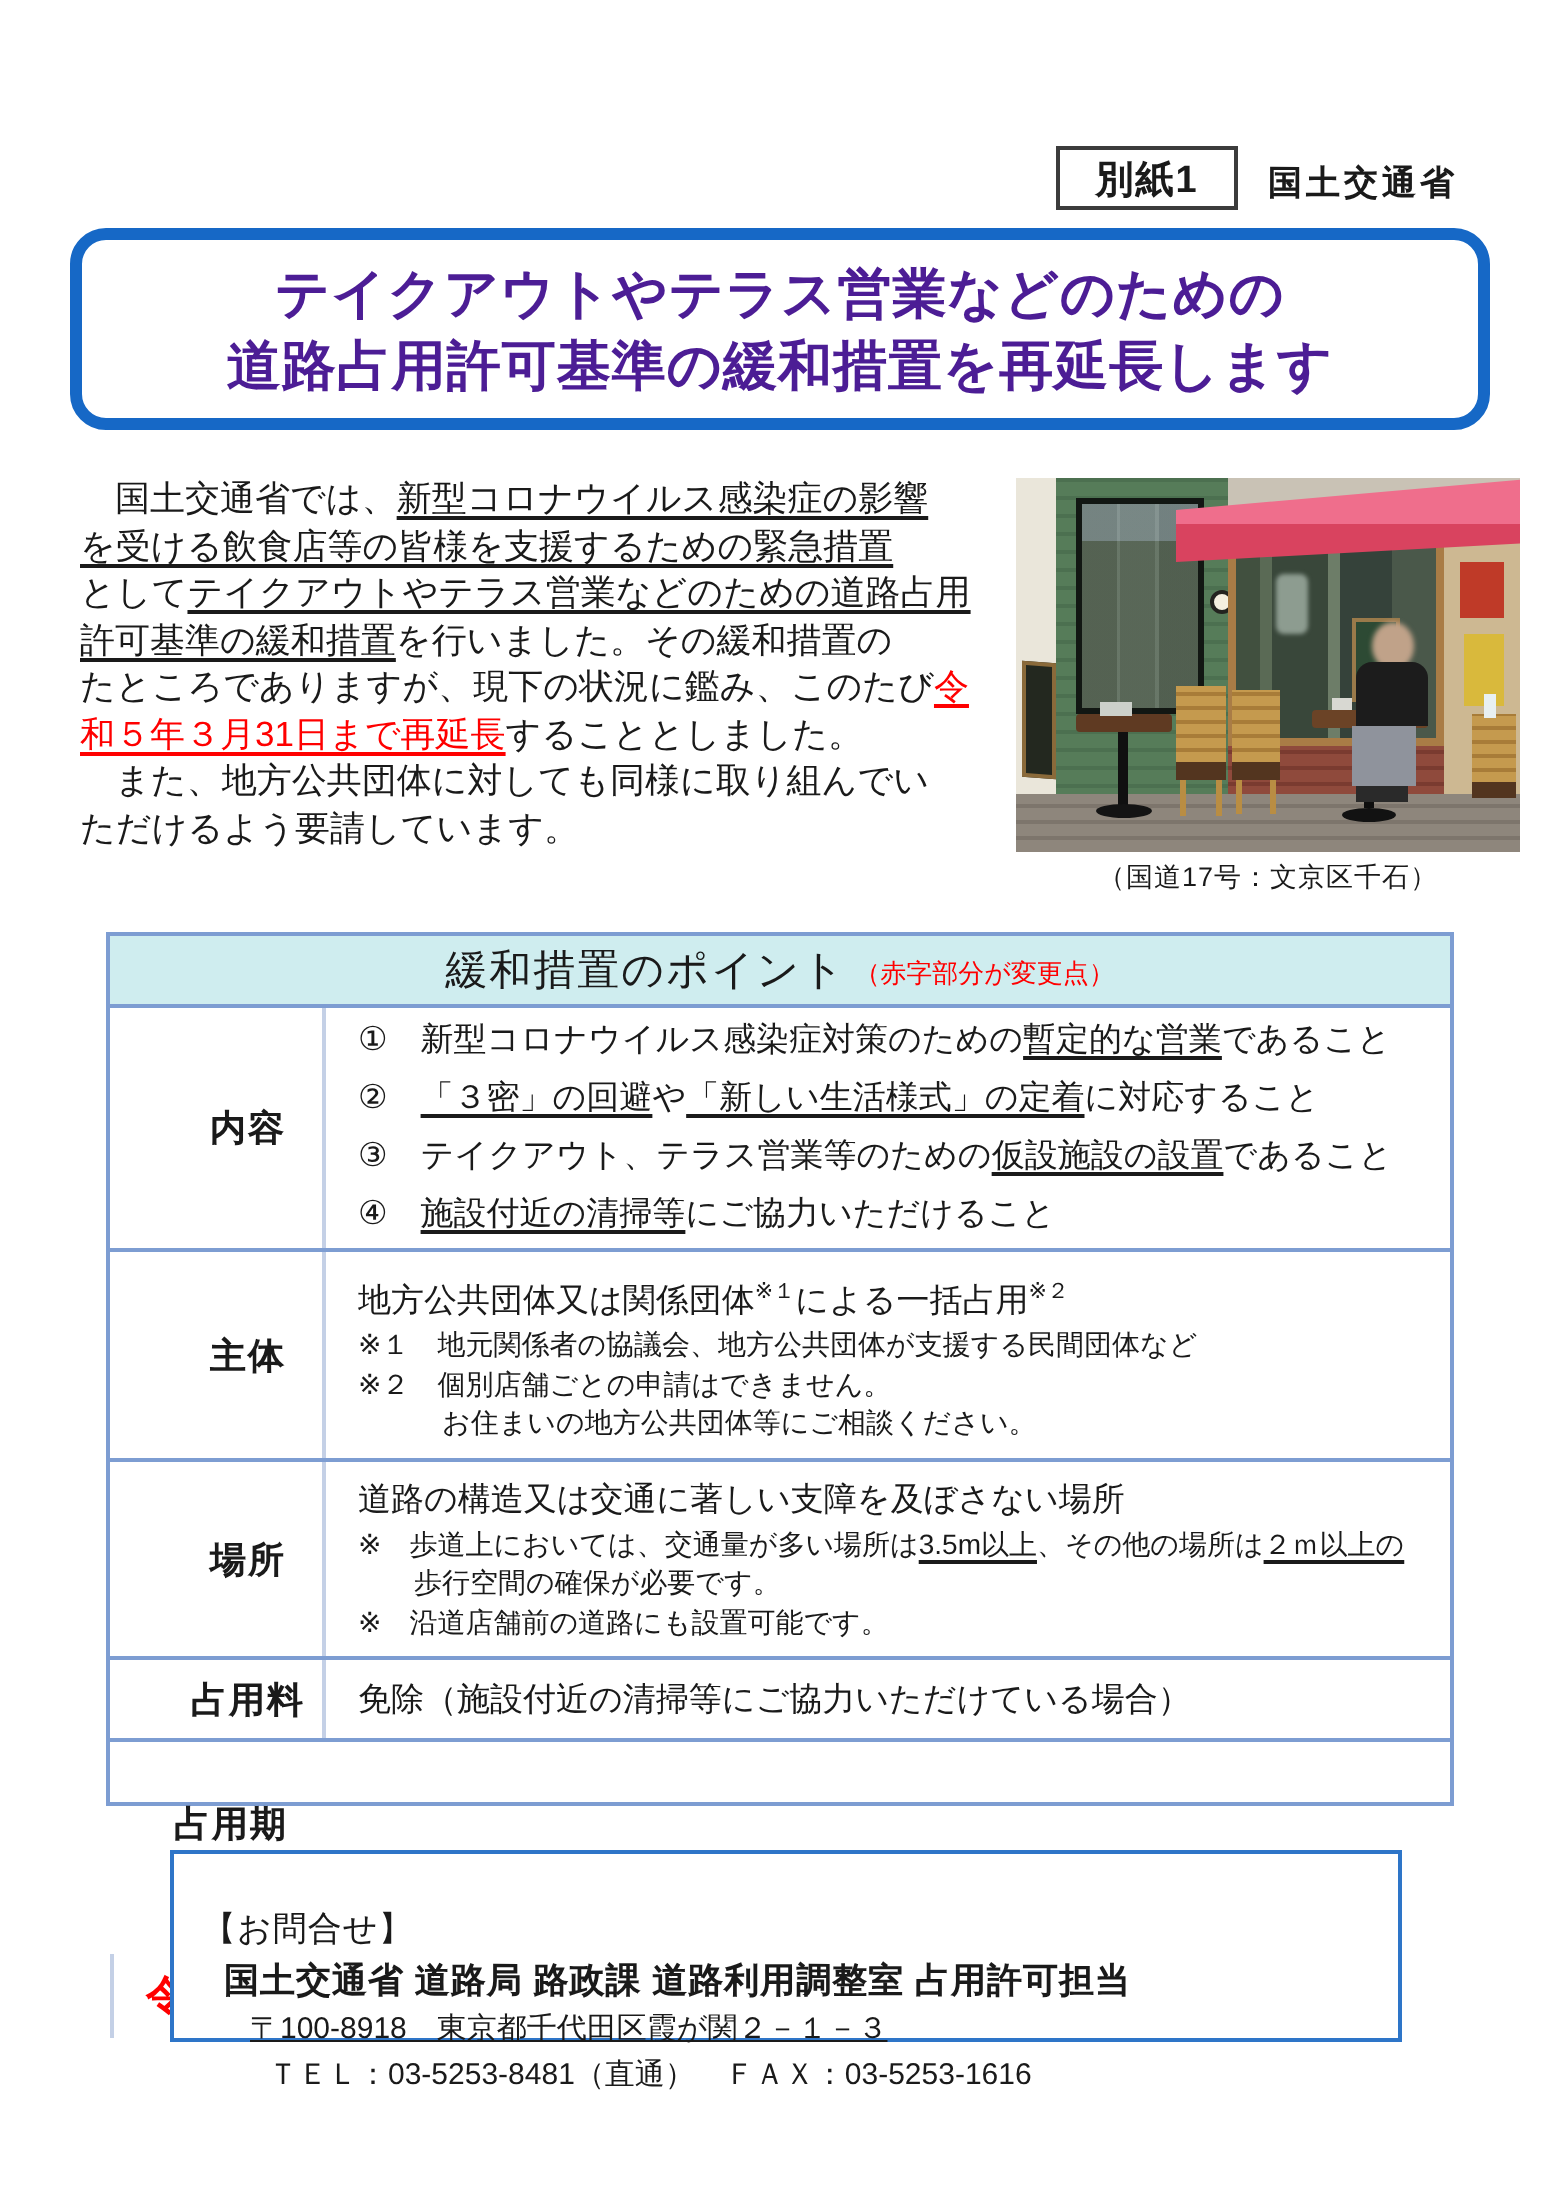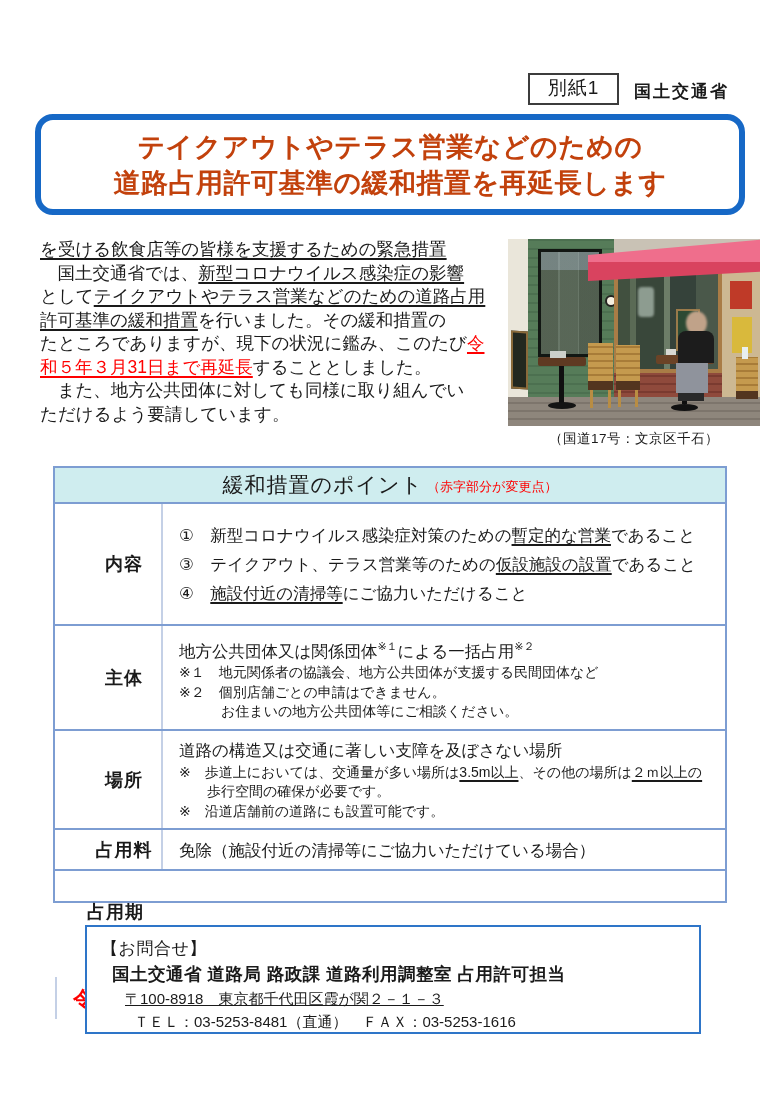--- a/index.html
+++ b/index.html
@@ -11,34 +11,34 @@
     font-family:"Liberation Sans","DejaVu Sans",sans-serif;
     color:#1a1a1a;
     overflow:hidden;
   }
   .abs { position:absolute; }
 
   
   .tag-box {
     left:528px; top:73px; width:91px; height:32px;
     border:2px solid #3c3c3c;
-    display:flex; align-items:flex-start; justify-content:center;
-    font-size:19px; font-weight:normal; letter-spacing:1px;
+    display:flex; align-items:flex-end; justify-content:center;
+    font-size:19px; font-weight:bold; letter-spacing:1px;
   }
   .ministry { left:634px; top:80px; font-size:17px; font-weight:bold; letter-spacing:2px; }
 
   
   .title-box {
     left:35px; top:114px; width:710px; height:101px;
     border:6px solid #1668c6; border-radius:18px;
     background:#ffffff;
     display:flex; flex-direction:column; align-items:center; justify-content:center;
   }
   .title-line {
-    color:#c2410c; font-weight:bold; font-size:27px; line-height:36px;
+    color:#4c1d95; font-weight:bold; font-size:27px; line-height:36px;
     letter-spacing:0.5px; white-space:nowrap;
   }
 
   
   .intro { left:40px; top:238px; width:452px; }
   .intro-line { font-size:17.5px; line-height:23.5px; white-space:nowrap; height:23.5px; }
 
   
   .seg-p  { }
   .seg-u  { text-decoration:underline; text-underline-offset:3px; text-decoration-thickness:1.5px; }
@@ -121,42 +121,42 @@
   .row-senyoryo { height:41px;  }
   .row-kikan    { height:30px;flex-direction:column;  }
   .li-main { font-size:16.5px; line-height:29px; white-space:nowrap; }
   .li-lead { font-size:16.5px; line-height:25px; white-space:nowrap; }
   .li-note { font-size:14px; line-height:19.5px; white-space:nowrap; }
   .li-single { font-size:16.5px; line-height:24px; white-space:nowrap; }
   .li-kikan { font-size:17px; line-height:24px; white-space:nowrap; display:flex; align-items:center; gap:2px; }
   .li-kikan .seg-p { padding-top:2px; }
 
   
-  .contact { left:85px; top:925px; width:616px; height:109px; border:2px solid #2e75c8; padding:9px 14px; background:#fff; }
+  .contact { left:85px; top:925px; width:616px; height:96px; border:2px solid #2e75c8; padding:25px 14px; background:#fff; }
   .ct-head  { font-size:17px; line-height:25px; letter-spacing:0.5px; }
   .ct-line1 { font-size:17.5px; line-height:26px; padding-left:11px; letter-spacing:0.5px;font-weight:bold; }
   .ct-line2 { font-size:15px; line-height:23px; padding-left:24px;text-decoration:underline; }
   .ct-line3 { font-size:15px; line-height:23px; padding-left:33px; }
 </style>
 </head>
 <body>
 
 <div class="abs tag-box">
   <span>別紙1</span>
 </div>
 <div class="abs ministry">国土交通省</div>
 
 <div class="abs title-box">
   <div class="title-line">テイクアウトやテラス営業などのための</div>
   <div class="title-line">道路占用許可基準の緩和措置を再延長します</div>
 </div>
 
 <div class="abs intro">
+  <div class="intro-line"><span class="seg-p">　国土交通省では、</span><span class="seg-u">新型コロナウイルス感染症の影響</span></div>
   <div class="intro-line"><span class="seg-u">を受ける飲食店等の皆様を支援するための緊急措置</span></div>
-  <div class="intro-line"><span class="seg-p">　国土交通省では、</span><span class="seg-u">新型コロナウイルス感染症の影響</span></div>
   <div class="intro-line"><span class="seg-p">として</span><span class="seg-u">テイクアウトやテラス営業などのための道路占用</span></div>
   <div class="intro-line"><span class="seg-u">許可基準の緩和措置</span><span class="seg-p">を行いました。その緩和措置の</span></div>
   <div class="intro-line"><span class="seg-p">たところでありますが、現下の状況に鑑み、このたび</span><span class="seg-ru">令</span></div>
   <div class="intro-line"><span class="seg-ru">和５年３月31日まで再延長</span><span class="seg-p">することとしました。</span></div>
   <div class="intro-line"><span class="seg-p">　また、地方公共団体に対しても同様に取り組んでい</span></div>
   <div class="intro-line"><span class="seg-p">ただけるよう要請しています。</span></div>
 </div>
 
 <div class="abs photo">
   <div class="ph-sliver"></div>
@@ -200,20 +200,21 @@
 <div class="abs ptable">
   <div class="pt-header">
     <span class="pt-title">緩和措置のポイント</span>
     <span class="pt-note">（赤字部分が変更点）</span>
   </div>
 
   <div class="pt-row row-naiyo">
     <div class="pt-label">内容</div>
     <div class="pt-content">
       <div class="li-main"><span class="seg-p">①　新型コロナウイルス感染症対策のための</span><span class="seg-u">暫定的な営業</span><span class="seg-p">であること</span></div>
+      <div class="li-main"><span class="seg-p">②　</span><span class="seg-u">「３密」の回避</span><span class="seg-p">や</span><span class="seg-u">「新しい生活様式」の定着</span><span class="seg-p">に対応すること</span></div>
       <div class="li-main"><span class="seg-p">③　テイクアウト、テラス営業等のための</span><span class="seg-u">仮設施設の設置</span><span class="seg-p">であること</span></div>
       <div class="li-main"><span class="seg-p">④　</span><span class="seg-u">施設付近の清掃等</span><span class="seg-p">にご協力いただけること</span></div>
     </div>
   </div>
 
   <div class="pt-row row-shutai">
     <div class="pt-label">主体</div>
     <div class="pt-content">
       <div class="li-lead"><span class="seg-p">地方公共団体又は関係団体</span><span class="seg-sup">※１</span><span class="seg-p">による一括占用</span><span class="seg-sup">※２</span></div>
       <div class="li-note"><span class="seg-p">※１　地元関係者の協議会、地方公共団体が支援する民間団体など</span></div>

